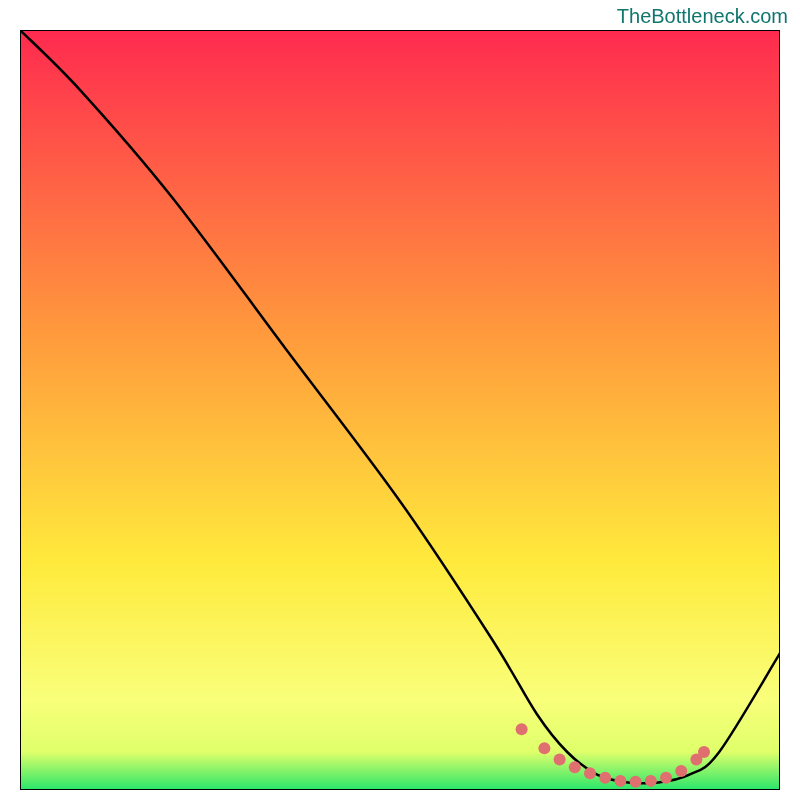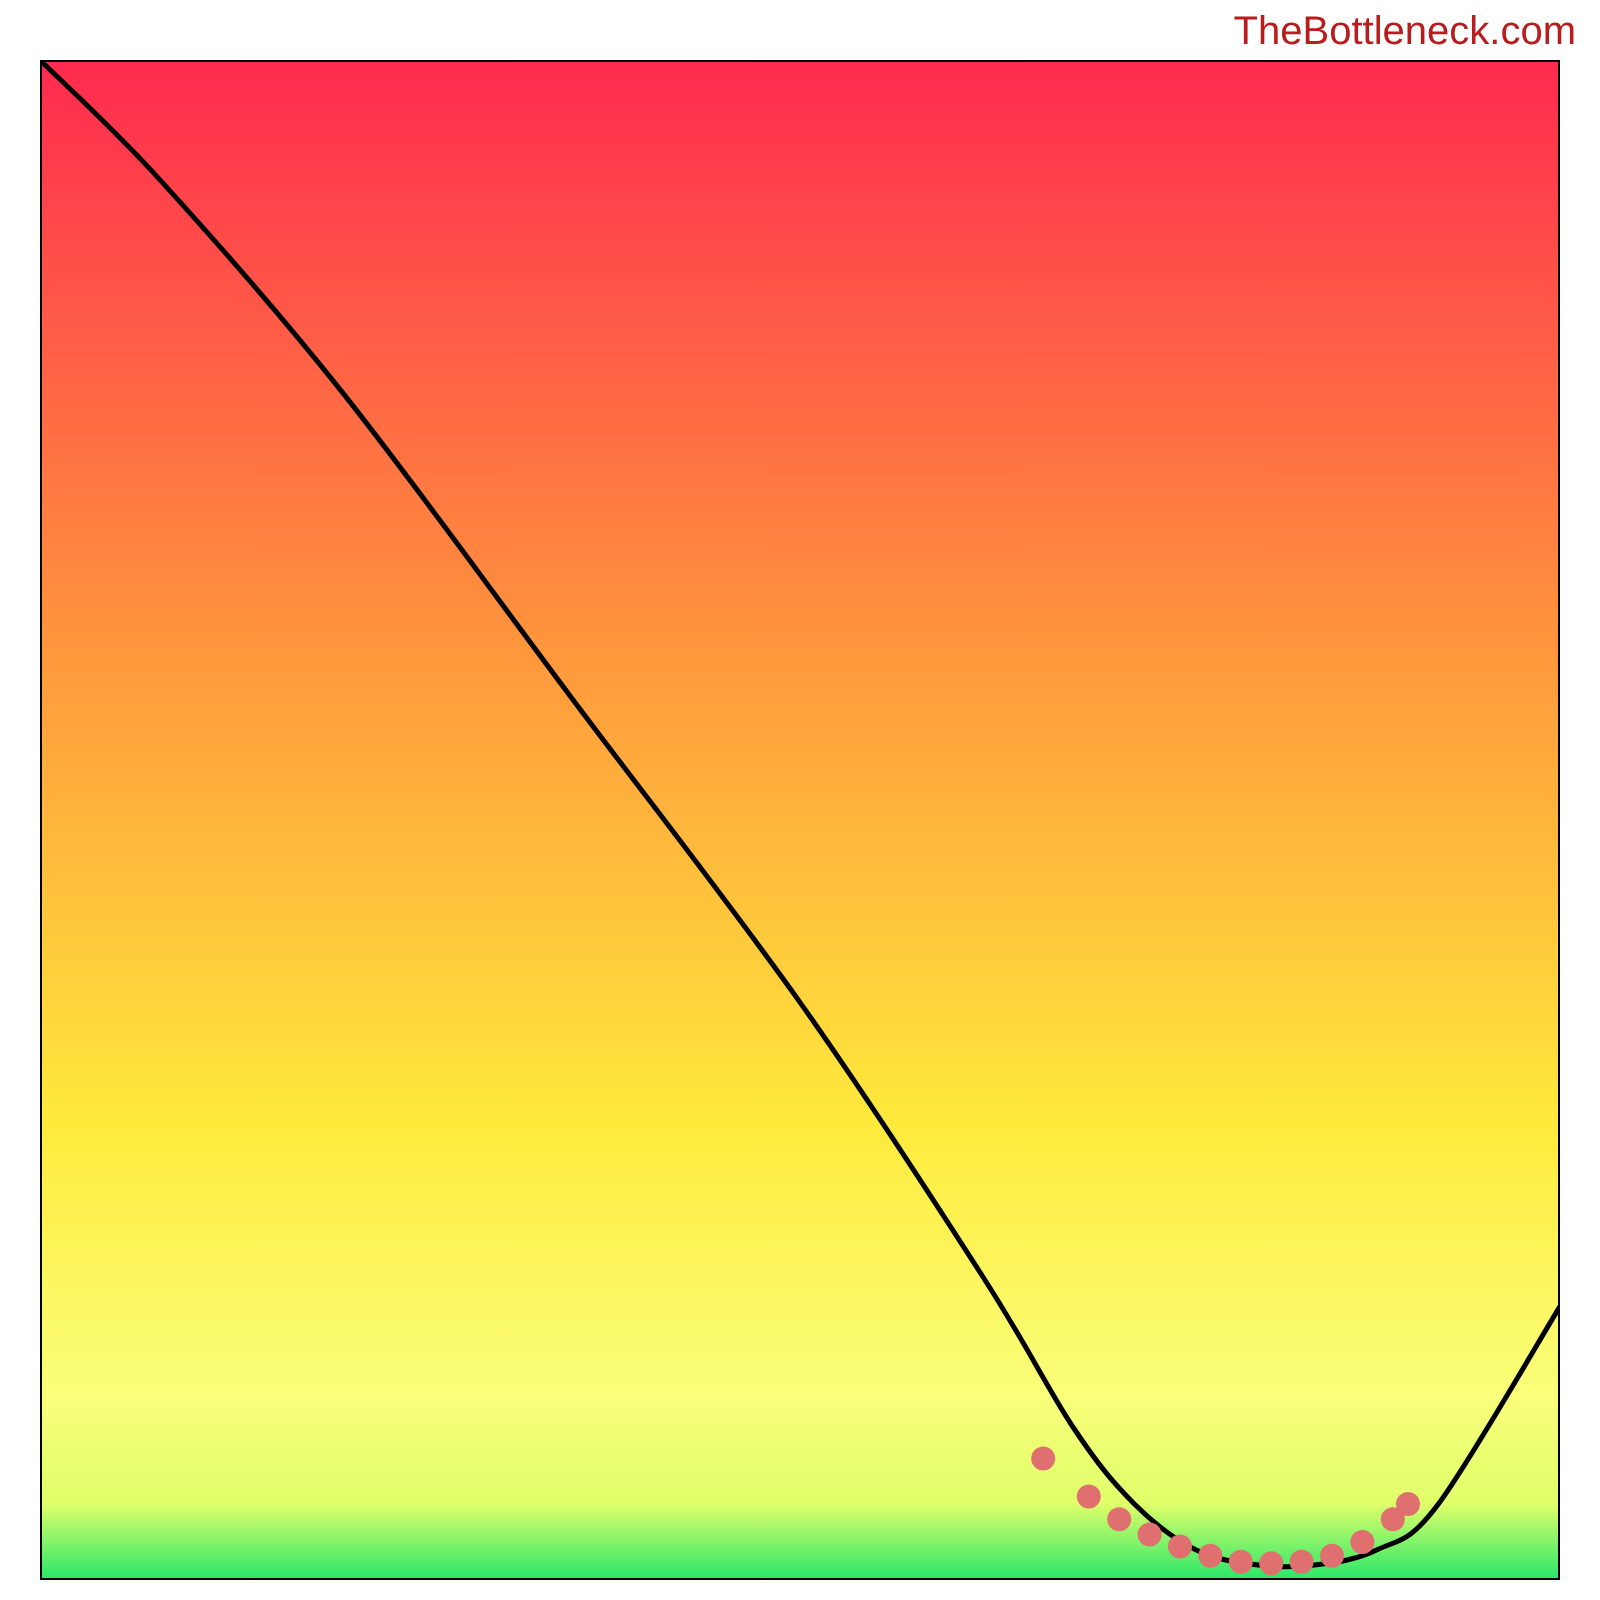--- a/index.html
+++ b/index.html
@@ -9,21 +9,21 @@
     height: 800px;
     background: white;
     font-family: Arial, sans-serif;
     position: relative;
   }
   .watermark {
     position: absolute;
     top: 5px;
     right: 12px;
     font-size: 20px;
-    color: #b91c1c;
+    color: #0f766e;
     font-weight: normal;
   }
   .plot-area {
     position: absolute;
     left: 20px;
     top: 30px;
     width: 760px;
     height: 760px;
   }
   .plot-area svg {

